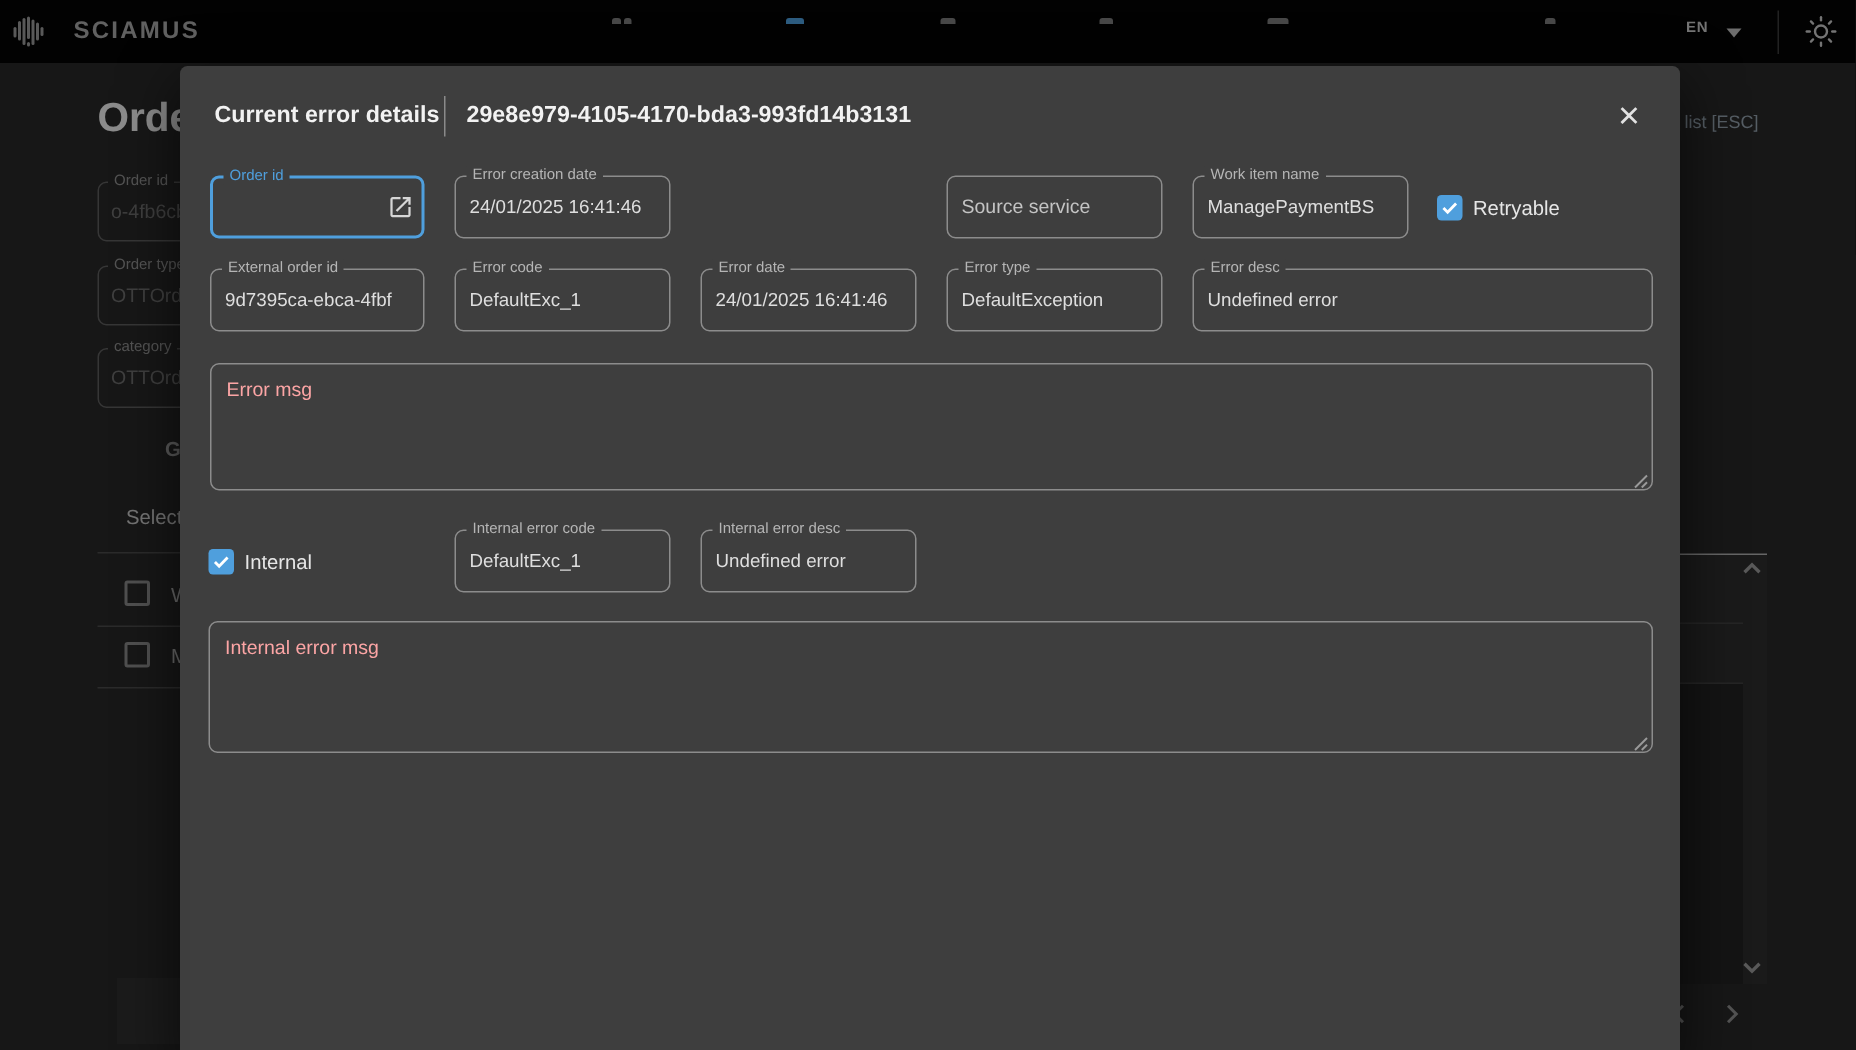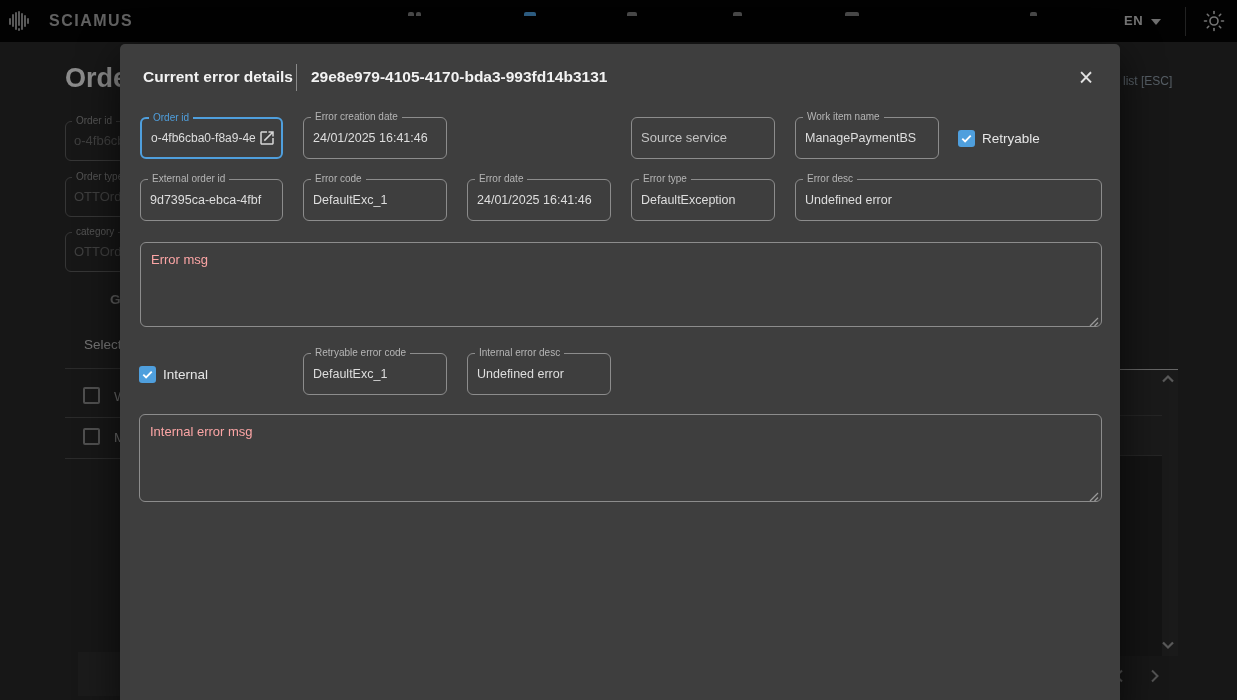--- a/index.html
+++ b/index.html
@@ -10,21 +10,21 @@
   .navbar { position:absolute; left:0; top:0; width:1237px; height:42px; background:#050505; z-index:1; }
   .content { position:absolute; left:0; top:42px; width:1237px; height:658px; background:#282828; z-index:1; }
   .backdrop { position:absolute; left:0; top:0; width:1237px; height:700px; background:rgba(0,0,0,0.42); z-index:5; }
   .modal { position:absolute; left:120px; top:15px; width:1000px; height:670px; background:#3e3e3e;
            border-radius:5px; box-shadow:0 12px 40px rgba(0,0,0,.65); z-index:10;margin-top:29px; }
 
   
   .logo-wrap { position:absolute; left:8px; top:9px; display:flex; align-items:center; gap:17px; }
   .logo-text { color:#a8a8a8; font-size:16px; font-weight:bold; letter-spacing:1.5px; }
   .nav-frag { position:absolute; top:12px; height:4px; border-radius:2px 2px 0 0; background:#7d7d7d; }
-  .lang { position:absolute; left:1124px; top:13px; color:#c9c9c9; font-size:13px; font-weight:bold; letter-spacing:.5px; }
+  .lang { position:absolute; left:1124px; top:13px; color:#c9c9c9; font-size:10px; font-weight:bold; letter-spacing:.5px; }
   .lang-caret { position:absolute; left:1151px; top:19px; width:0; height:0;
                 border-left:5px solid transparent; border-right:5px solid transparent; border-top:6px solid #bdbdbd; }
   .nav-divider { position:absolute; left:1185px; top:7px; width:1px; height:29px; background:#3c3c3c; }
   .theme-btn { position:absolute; left:1203px; top:10px; width:22px; height:22px; }
 
   
   .bg-heading { position:absolute; left:65px; top:21px; font-size:27px; font-weight:bold; color:#efefef; }
   .bg-fld { position:absolute; left:65px; width:105px; height:40px; border:1px solid #5e5e5e; border-radius:6px; }
   .bg-fld .lab { position:absolute; left:6px; top:-7px; font-size:10px; color:#909090; background:#282828; padding:0 4px; }
   .bg-fld .val { position:absolute; left:8px; top:0; line-height:38px; font-size:13px; color:#6d6d6d; white-space:nowrap; }
@@ -175,21 +175,20 @@
 <div class="modal">
   <span class="m-title">Current error details</span>
   <div class="m-divider"></div>
   <span class="m-id">29e8e979-4105-4170-bda3-993fd14b3131</span>
   <div class="m-close">
     <span>×</span>
   </div>
 
   <div class="fld focused" style="left:20px;top:73px;width:143px;">
     <span class="fld-label">Order id</span>
-    <span class="fld-value">o-4fb6cba0-f8a9-4e</span>
     <span class="launch">
       <svg width="18" height="18" viewBox="0 0 24 24">
           <path fill="#d6d6d6" d="M19 19H5V5h7V3H5c-1.1 0-2 .9-2 2v14c0 1.1.9 2 2 2h14c1.1 0 2-.9 2-2v-7h-2v7zM14 3v2h3.59l-9.83 9.83 1.41 1.41L19 6.41V10h2V3h-7z"></path>
         </svg>
     </span>
   </div>
   <div class="fld" style="left:183px;top:73px;width:144px;">
     <span class="fld-label">Error creation date</span>
     <span class="fld-value">24/01/2025 16:41:46</span>
   </div>
@@ -244,21 +243,21 @@
 
   <div class="cb-wrap" style="left:19px;top:322px;">
     <span class="cb">
       <svg width="15" height="15" viewBox="0 0 16 16">
         <path d="M3.5 8.2 L6.5 11.2 L12.5 5" fill="none" stroke="#ffffff" stroke-width="2"></path>
       </svg>
     </span>
     <span class="cb-label">Internal</span>
   </div>
   <div class="fld" style="left:183px;top:309px;width:144px;">
-    <span class="fld-label">Retryable error code</span>
+    <span class="fld-label">Internal error code</span>
     <span class="fld-value">DefaultExc_1</span>
   </div>
   <div class="fld" style="left:347px;top:309px;width:144px;">
     <span class="fld-label">Internal error desc</span>
     <span class="fld-value">Undefined error</span>
   </div>
 
   <div class="txa" style="left:19px;top:370px;width:963px;height:88px;">
     <span class="txa-ph">Internal error msg</span>
     <span class="rsz">

